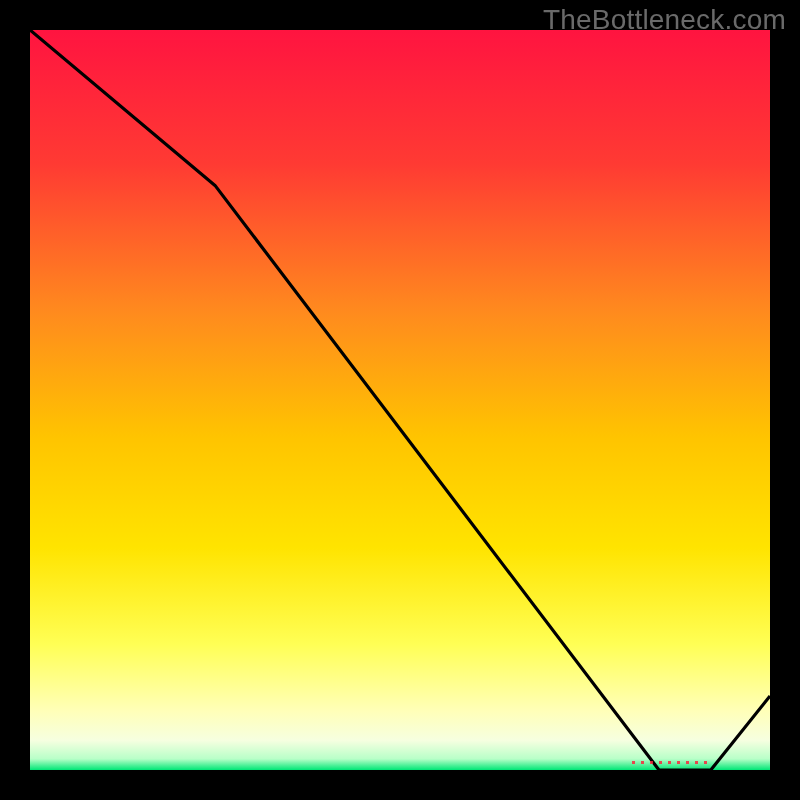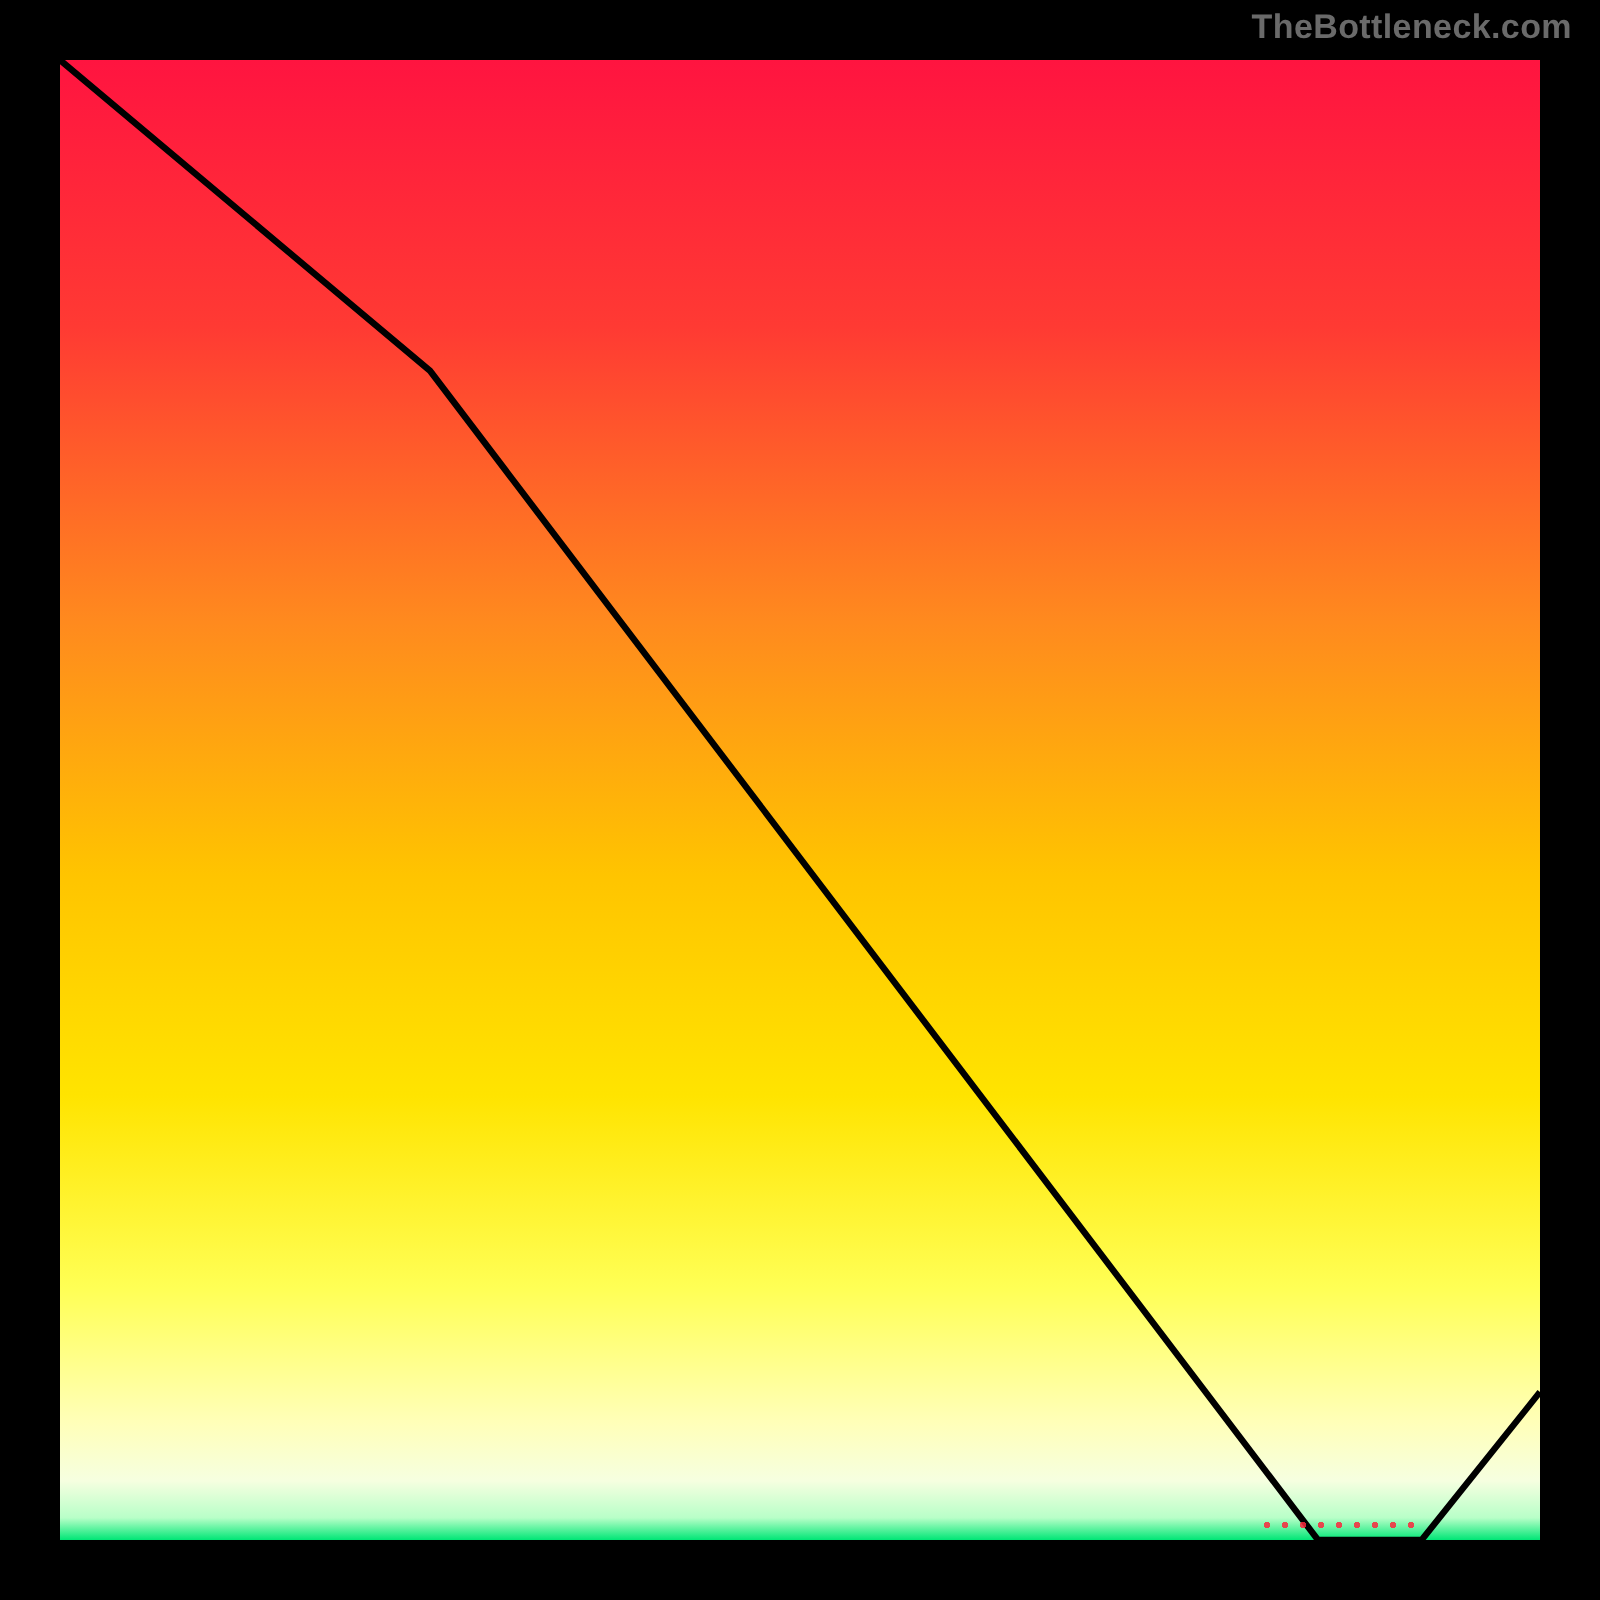--- a/index.html
+++ b/index.html
@@ -9,22 +9,22 @@
     height: 800px;
     background: #000;
     overflow: hidden;
     position: relative;
   }
   .watermark {
     position: absolute;
     top: 4px;
     right: 14px;
     font-family: Arial, Helvetica, sans-serif;
-    font-size: 17px;
-    font-weight: 700;
+    font-size: 28px;
+    font-weight: 400;
     color: #6a6a6a;
     letter-spacing: 0.2px;
     z-index: 10;
   }
   .frame {
     position: absolute;
     top: 30px;
     left: 30px;
     width: 740px;
     height: 740px;

